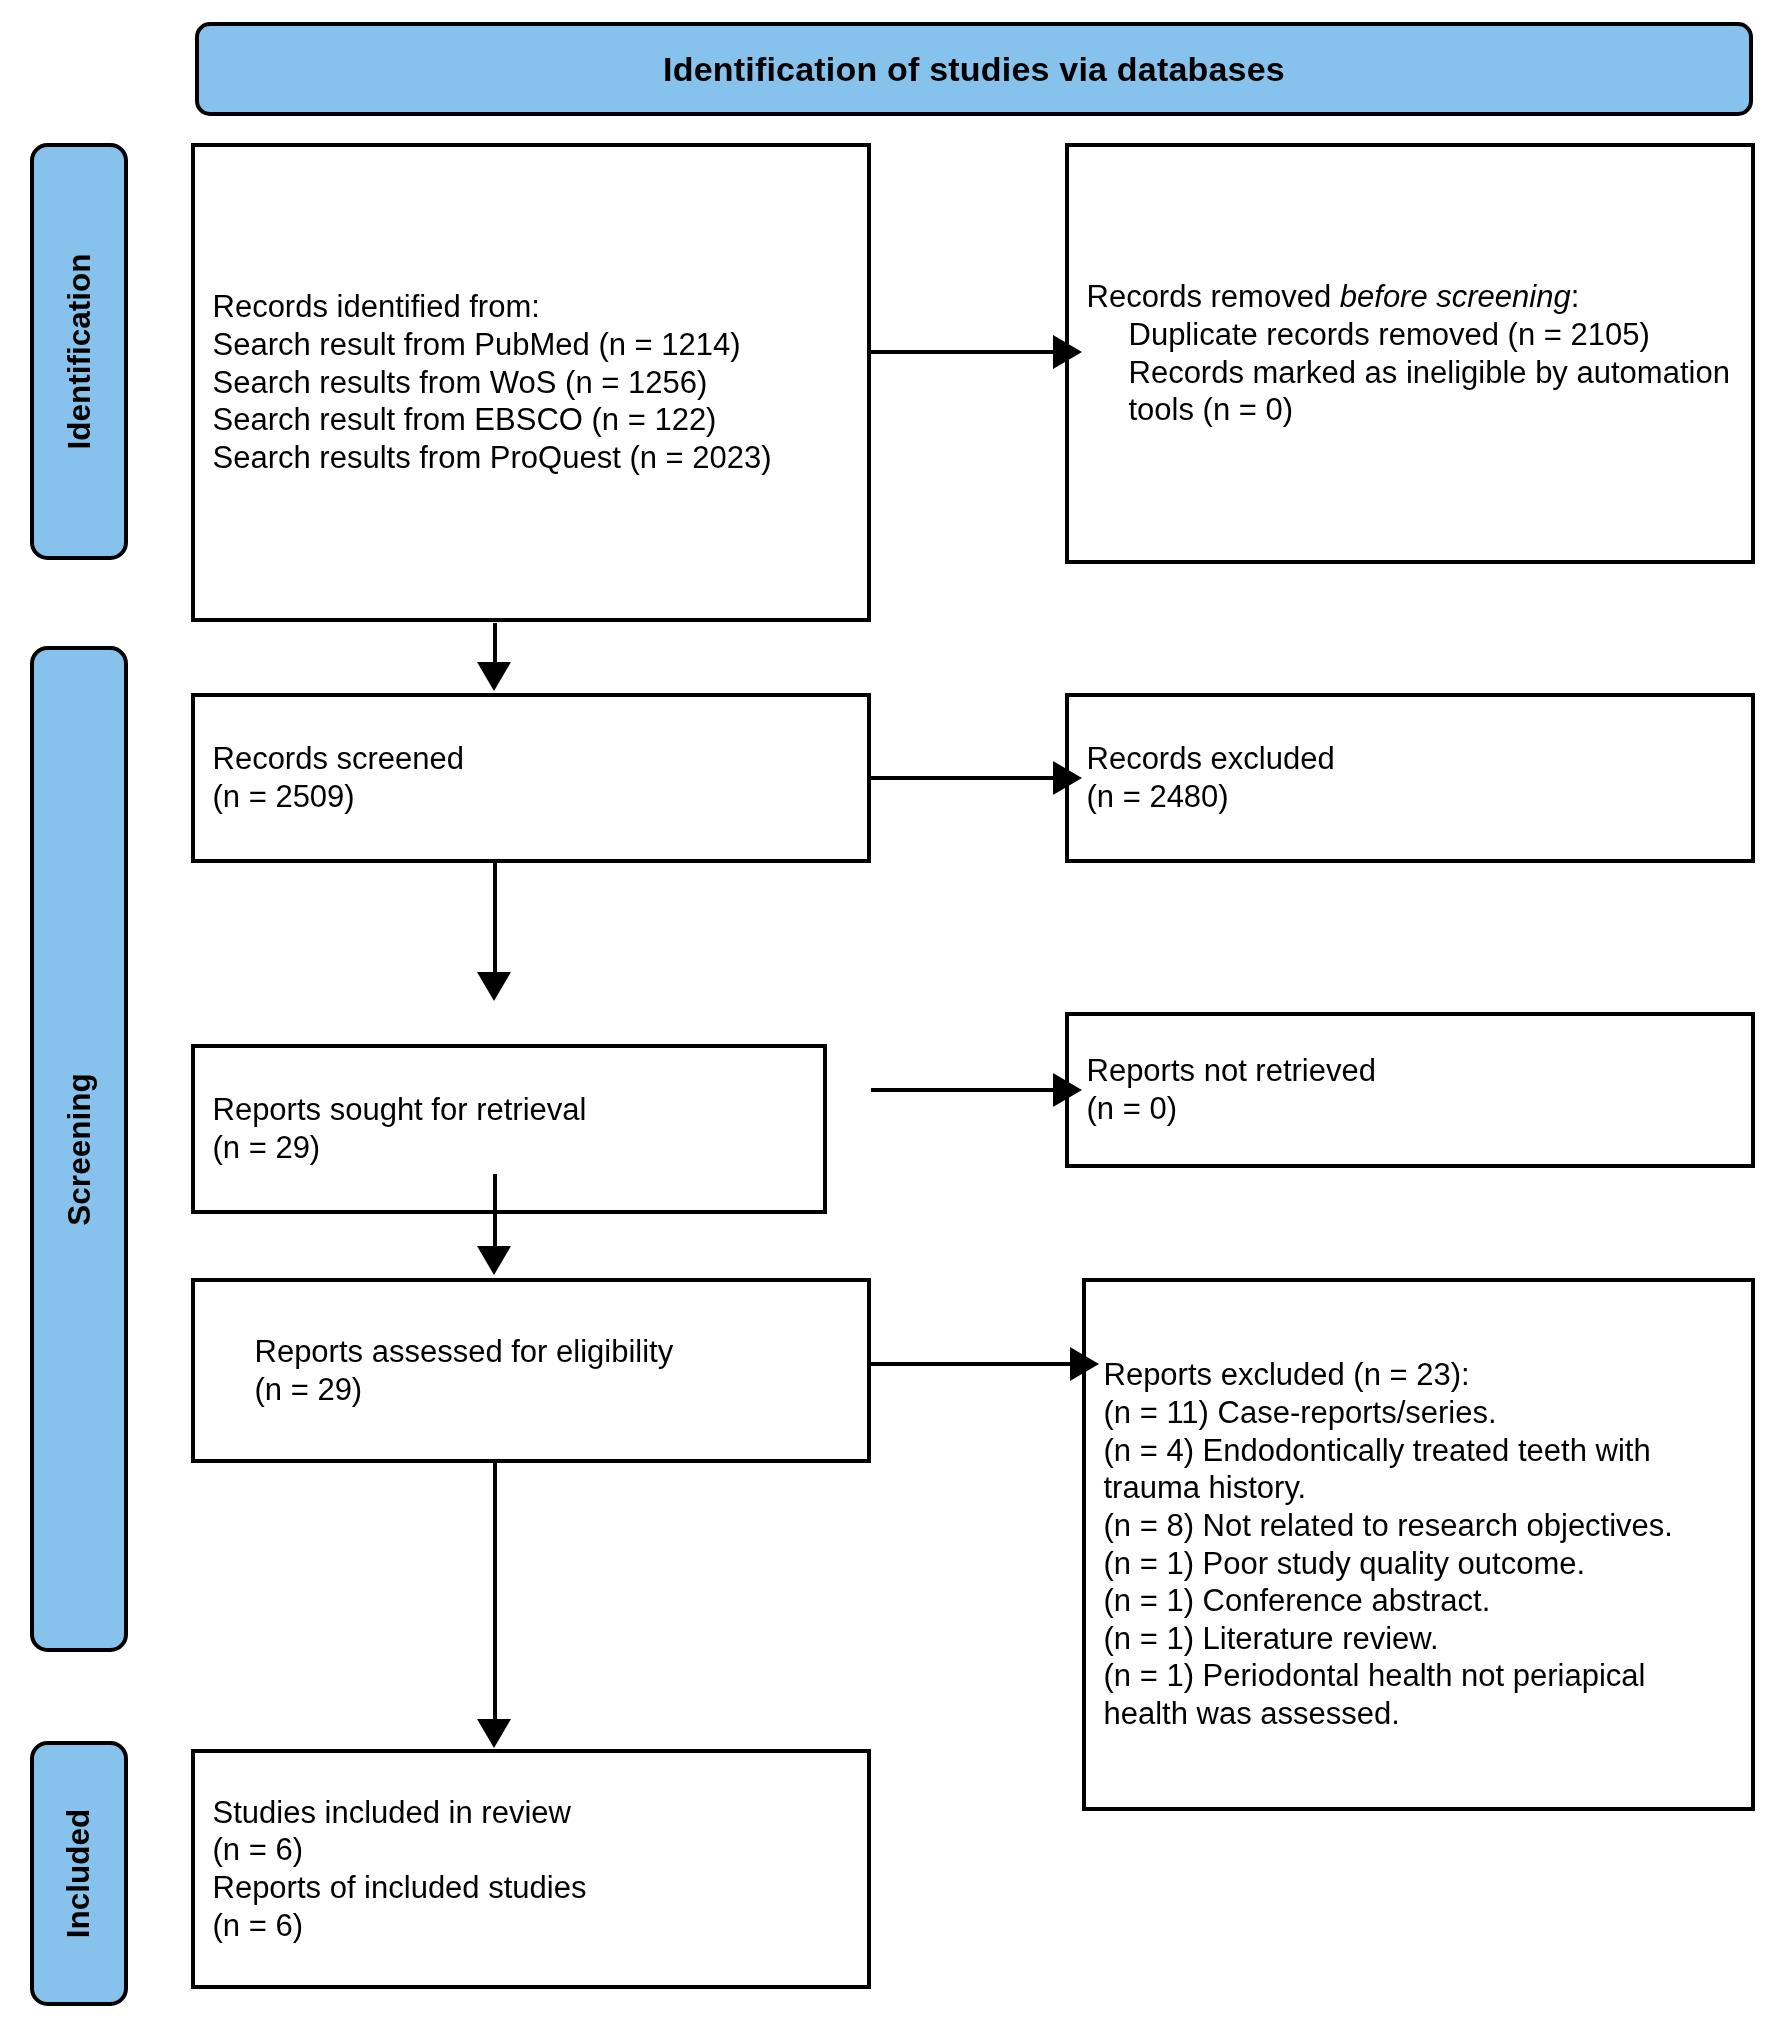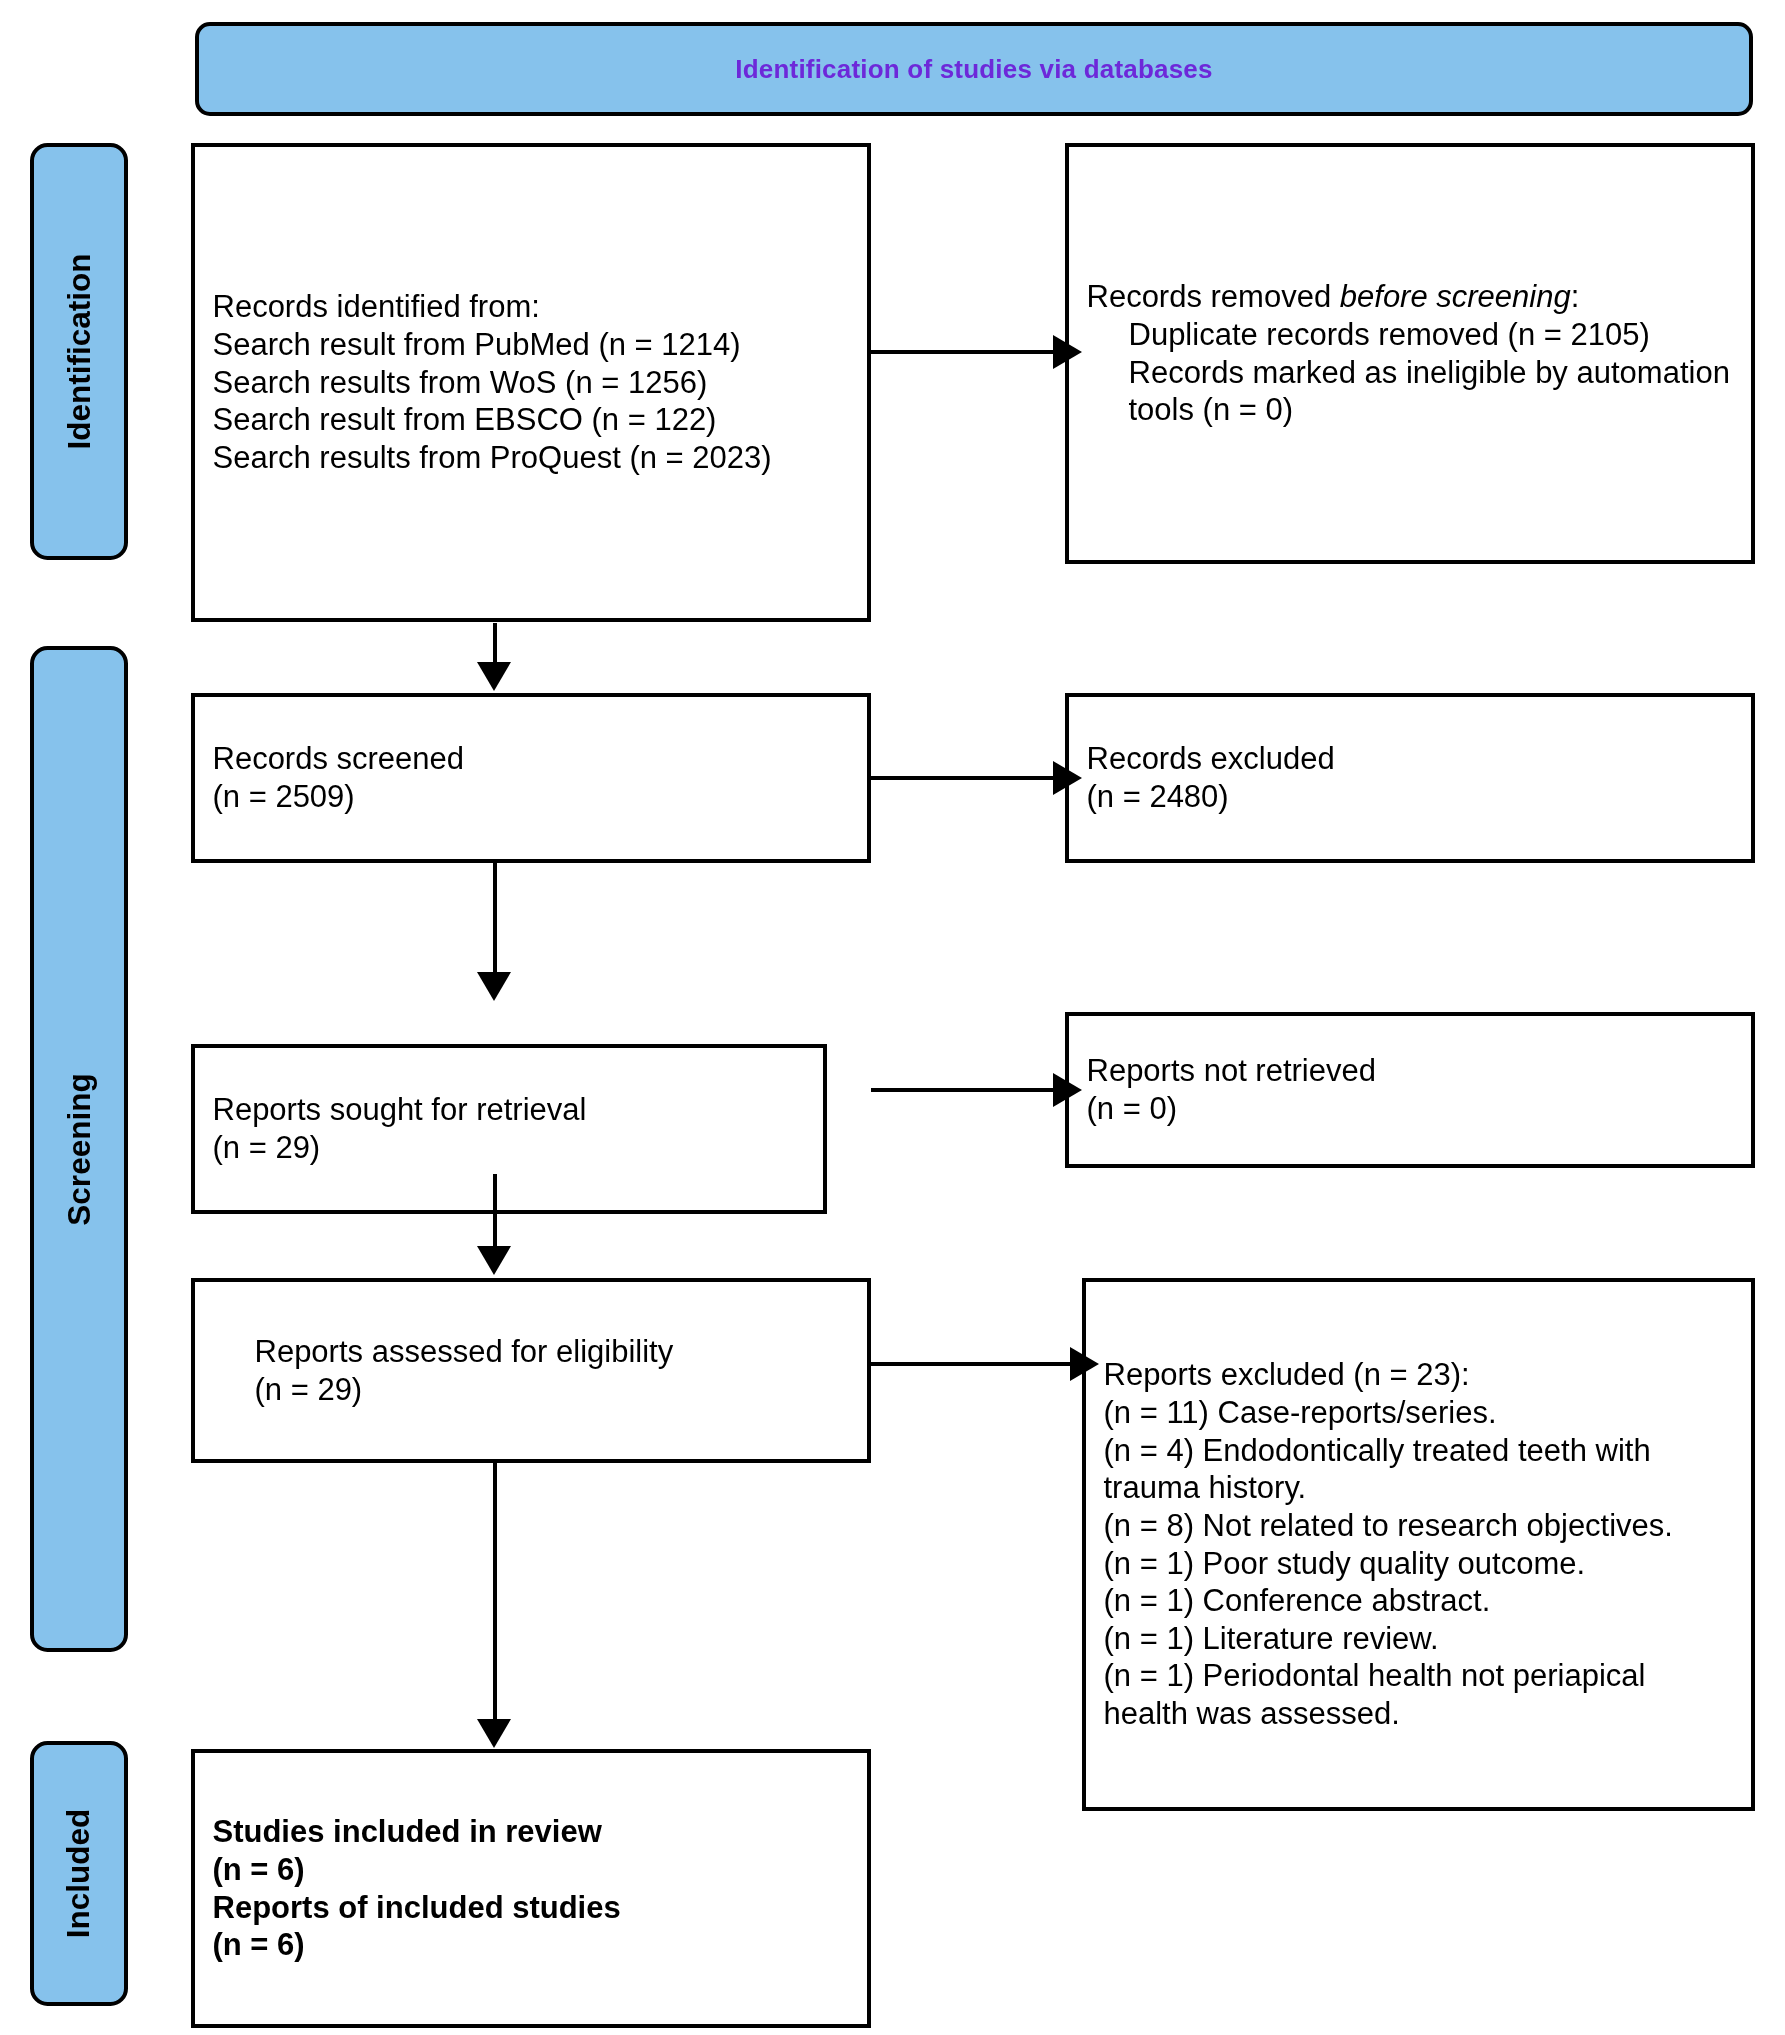--- a/index.html
+++ b/index.html
@@ -22,23 +22,23 @@
     position: absolute;
     background: #86C2EC;
     border: 4.1px solid #000000;
     border-radius: 15px;
     box-sizing: border-box;
     display: flex;
     align-items: center;
     justify-content: center;
   }
   .banner-text {
-    font-size: 26px;
+    font-size: 34px;
     font-weight: bold;
-    color: #6d28d9;
+    color: #000000;
     letter-spacing: 0.2px;
   }
   
   .stage-pill {
     position: absolute;
     background: #86C2EC;
     border: 4.1px solid #000000;
     border-radius: 17.5px;
     box-sizing: border-box;
     display: flex;
@@ -207,21 +207,21 @@
       <div class="node-line">(n = 1) Periodontal health not periapical health was assessed.</div>
     </div>
   </div>
 
   <div class="h-line" style="left:871px; top:1362px; width:199px;"></div>
   <div class="arrow-right" style="left:1070px; top:1347px;"></div>
 
   <div class="v-line" style="left:493px; top:1463px; height:259px;"></div>
   <div class="arrow-down" style="left:477px; top:1719px;"></div>
 
-  <div class="node" style="left:191px; top:1749px; width:680px; height:279px;font-weight:bold;">
+  <div class="node" style="left:191px; top:1749px; width:680px; height:240px;">
     <div class="node-body">
       <div class="node-line">Studies included in review</div>
       <div class="node-line">(n = 6)</div>
       <div class="node-line">Reports of included studies</div>
       <div class="node-line">(n = 6)</div>
     </div>
   </div>
 
 </div>
 

